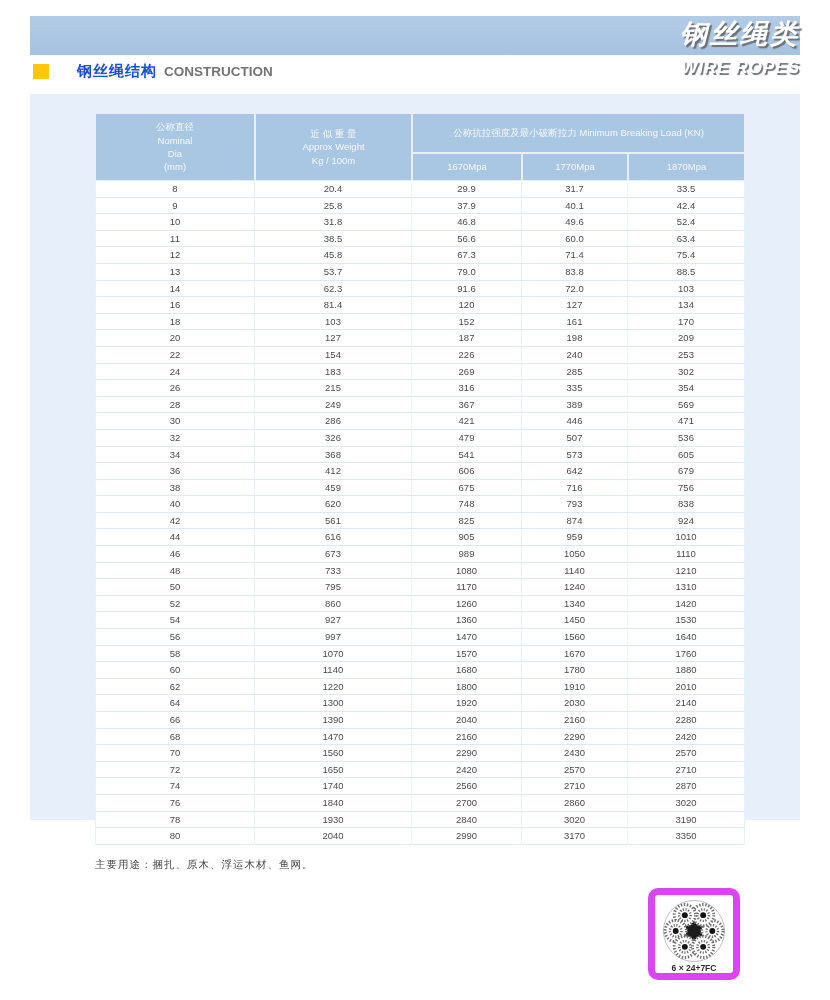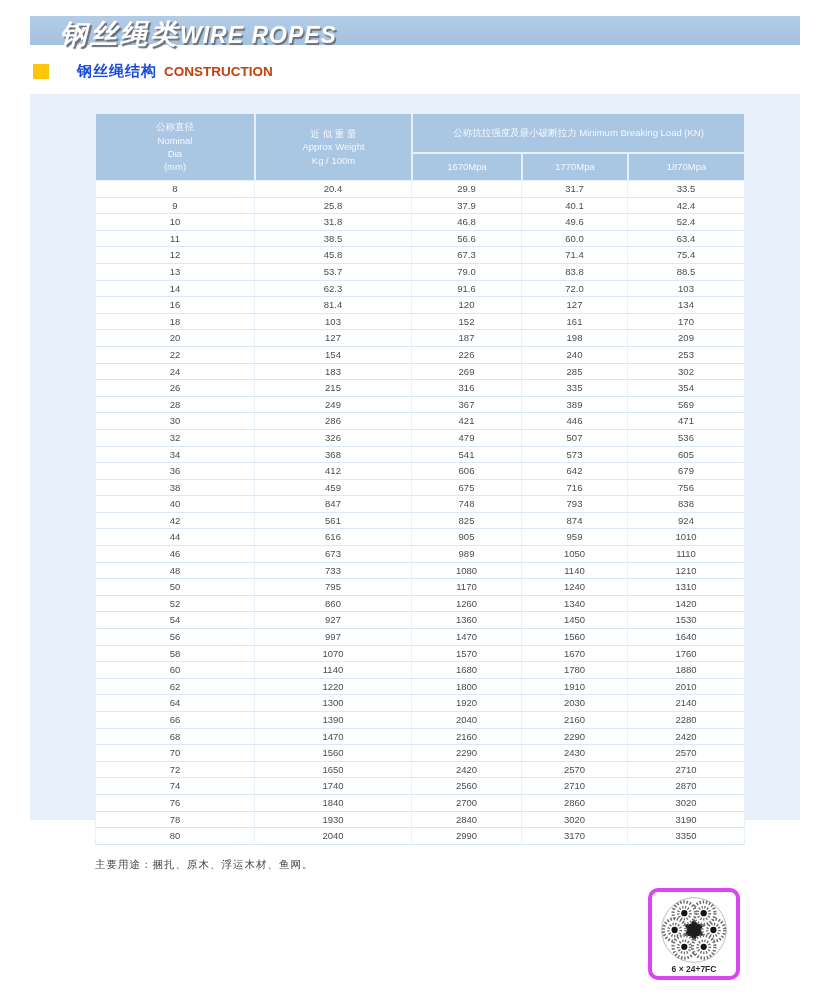--- a/index.html
+++ b/index.html
@@ -1,39 +1,39 @@
 <!DOCTYPE html>
 <html><head>
 <meta charset="utf-8">
 <style>
   html,body{margin:0;padding:0;}
   body{
     width:830px;height:1000px;position:relative;background:#ffffff;
     font-family:"Liberation Sans", sans-serif;overflow:hidden;
   }
   .header-bar{
-    position:absolute;left:30px;top:16px;width:770px;height:29px;
+    position:absolute;left:30px;top:16px;width:770px;height:39px;
     background:linear-gradient(#b3cce6,#a5c2df);
-    display:flex;align-items:flex-start;padding-left:30px;box-sizing:border-box;
+    display:flex;align-items:flex-end;padding-left:30px;box-sizing:border-box;flex-direction:column;
   }
   .title-cn{
     font-size:27px;font-weight:bold;font-style:italic;color:#ffffff;
     letter-spacing:3px;text-shadow:2px 2px 1px #6b6f74;
   }
   .title-en{
-    font-size:23px;font-weight:bold;font-style:italic;color:#ffffff;
+    font-size:17px;font-weight:bold;font-style:italic;color:#ffffff;
     margin-left:0;letter-spacing:1px;text-shadow:1.5px 1.5px 1px #6b6f74;
     padding-top:6px;
   }
   .subtitle-row{
     position:absolute;left:33px;top:62px;display:flex;align-items:center;
   }
   .yellow-square{width:16px;height:15px;background:#ffc60b;}
   .subtitle-cn{font-size:15px;font-weight:bold;color:#1d4ed8;margin-left:28px;letter-spacing:1px;}
-  .subtitle-en{font-size:13.5px;font-weight:bold;color:#c2410c;margin-left:7px;}
+  .subtitle-en{font-size:13.5px;font-weight:bold;color:#737373;margin-left:7px;}
   .content-panel{
     position:absolute;left:30px;top:94px;width:770px;height:726px;
     background:#e7f0fa;
   }
   table.spec-table{
     position:absolute;left:65px;top:19px;width:650px;
     border-collapse:separate;border-spacing:0;table-layout:fixed;
   }
   .spec-table thead th{
     background:#a9c6e3;color:#f4f8fc;font-weight:normal;
@@ -47,21 +47,21 @@
     height:15.6px;line-height:15.6px;padding:0;
     border-bottom:1px solid #dce8f4;border-right:1px solid #e9f1f9;
   }
   .spec-table tbody td:first-child{border-left:1px solid #e9f1f9;}
   .footer-note{
     position:absolute;left:65px;top:764px;font-size:10.5px;color:#474747;
     letter-spacing:1px;
   }
   .diagram-box{
     position:absolute;left:618px;top:794px;width:92px;height:92px;
-    background:#ffffff;border:4px solid #d946ef;border-radius:10px;
+    background:#ffffff;border:7px solid #d946ef;border-radius:10px;
     box-sizing:border-box;display:flex;flex-direction:column;align-items:center;
     justify-content:flex-start;padding-top:2px;
   }
   .diagram-label{font-size:8.5px;font-weight:bold;color:#2b2b2b;margin-top:-2px;}
 </style>
 </head>
 <body>
 
 <div class="header-bar">
   <span class="title-cn">钢丝绳类</span>
@@ -234,21 +234,21 @@
         </tr>
         <tr>
           <td>38</td>
           <td>459</td>
           <td>675</td>
           <td>716</td>
           <td>756</td>
         </tr>
         <tr>
           <td>40</td>
-          <td>847</td>
+          <td>620</td>
           <td>748</td>
           <td>793</td>
           <td>838</td>
         </tr>
         <tr>
           <td>42</td>
           <td>561</td>
           <td>825</td>
           <td>874</td>
           <td>924</td>

